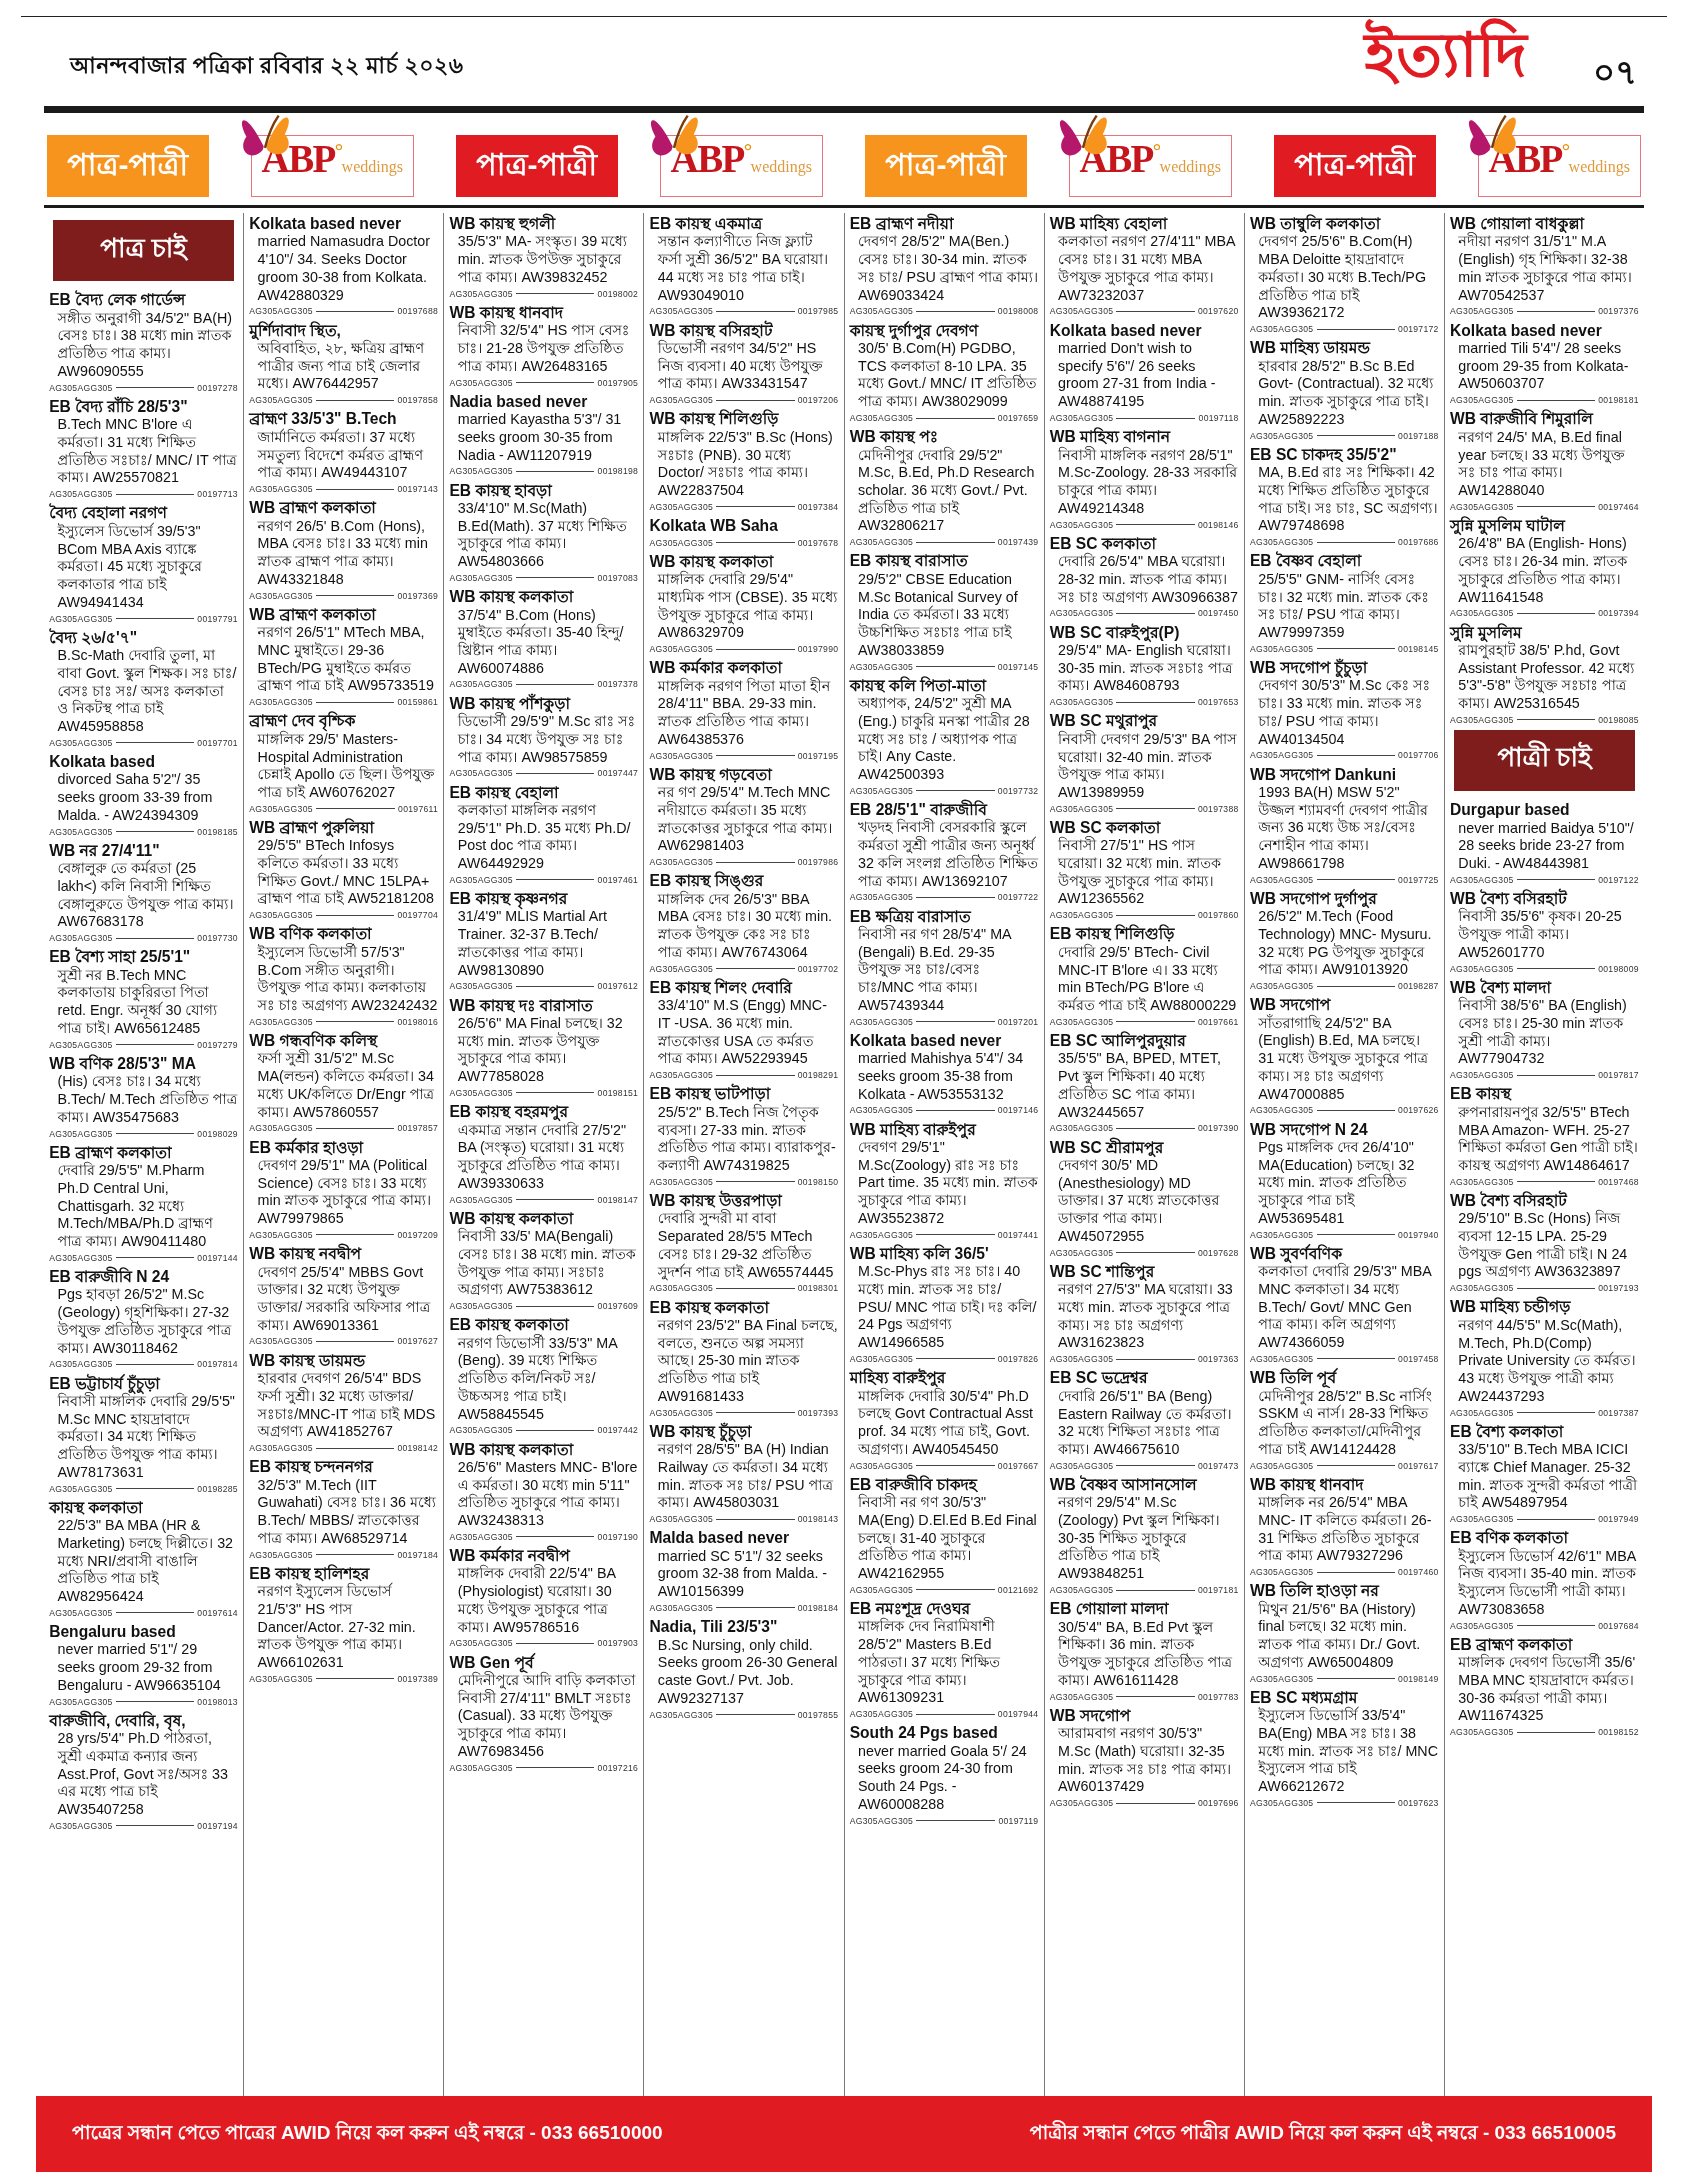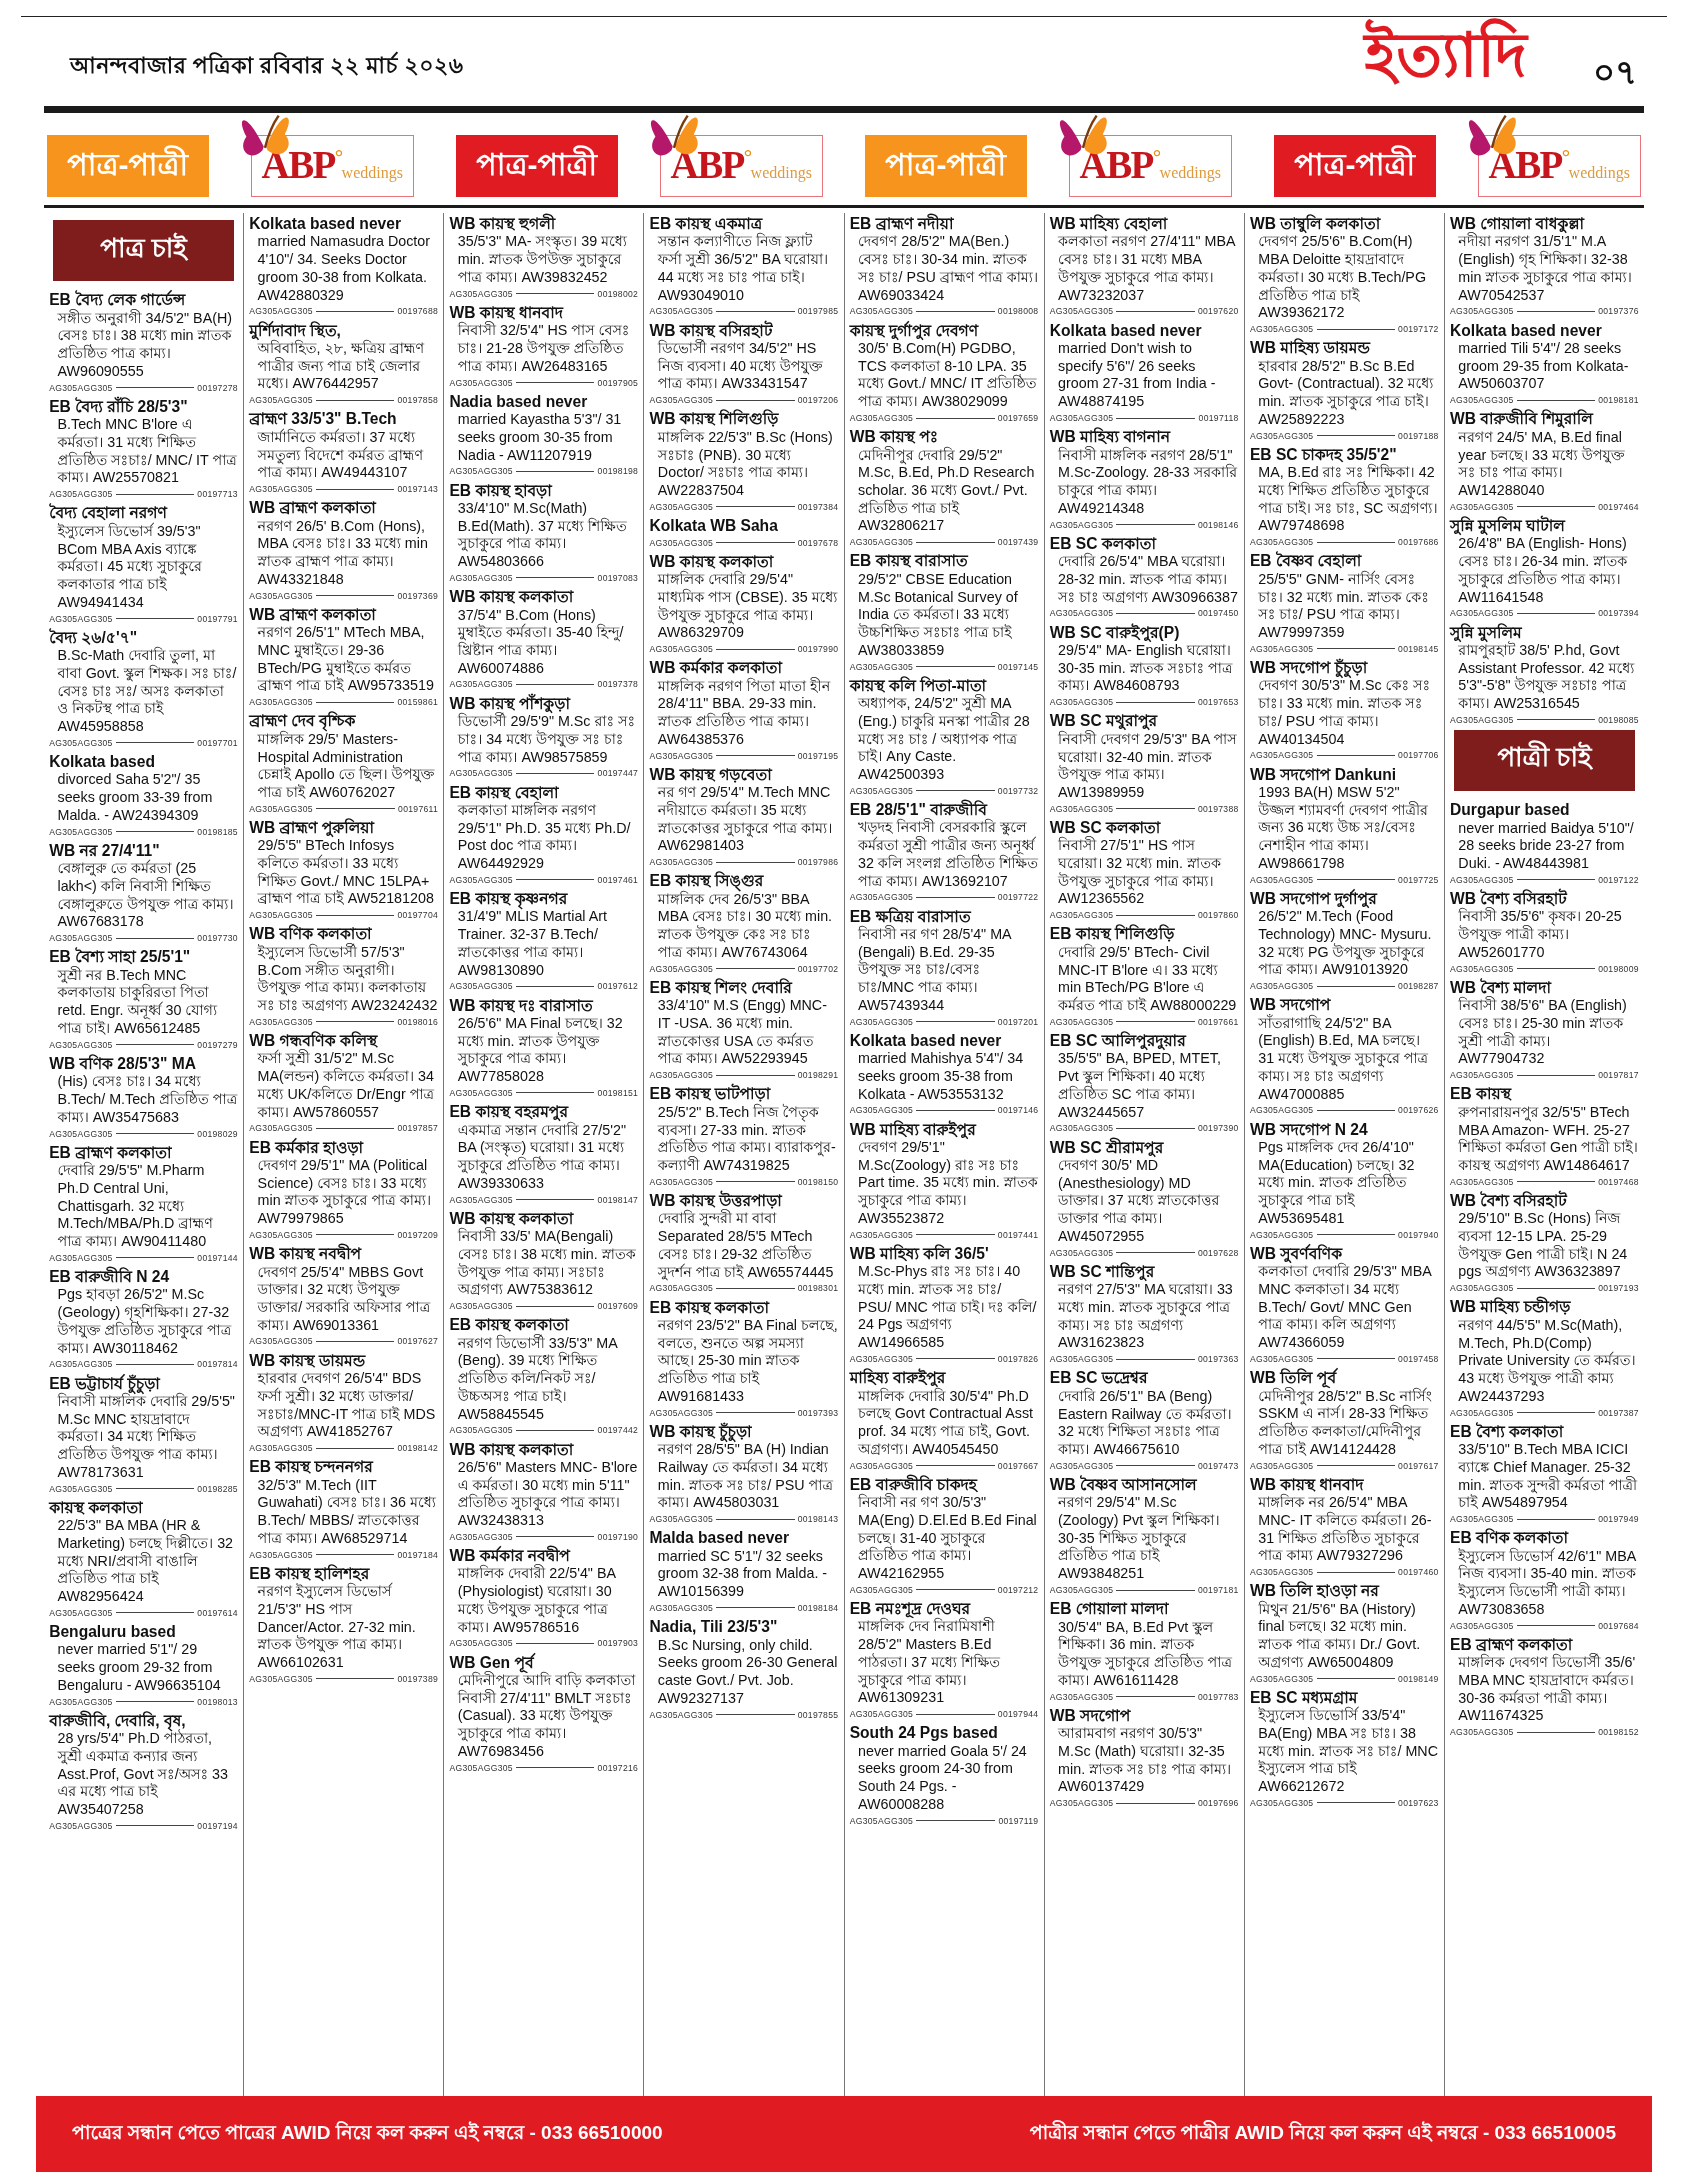--- a/index.html
+++ b/index.html
@@ -14,21 +14,21 @@
     position:absolute;top:22px;left:1351px;z-index:3;background:#fff;padding:0 13.5px;
     font-family:"Liberation Serif","DejaVu Serif",serif;
     font-size:61px;font-weight:bold;color:#E01B22;line-height:1.1;
   }
   .page-num{position:absolute;top:46px;left:1593px;font-size:34px;font-weight:bold;color:#111;z-index:3;}
 
   .banner-row{position:absolute;top:135px;left:47px;right:47px;height:62px;display:flex;gap:42px;}
   .banner-box{flex:1;display:flex;align-items:center;justify-content:center;
     color:#fff;font-weight:bold;font-size:30px;}
   .abp-box{flex:1;position:relative;background:#fff;border:1.6px solid #e8737a;
-    display:flex;align-items:flex-end;justify-content:center;padding-bottom:16px;}
+    display:flex;align-items:flex-end;justify-content:center;padding-bottom:22px;}
   .abp-a{font-family:"Liberation Serif","DejaVu Serif",serif;color:#C4161C;font-size:39px;font-weight:bold;letter-spacing:-1.6px;line-height:.8;}
   .abp-deg{color:#E8920F;font-size:21px;vertical-align:top;}
   .abp-w{font-family:"Liberation Serif","DejaVu Serif",serif;color:#DE9A3C;font-size:16px;line-height:.9;}
   .butterfly{position:absolute;left:-17.7px;top:-38px;width:62px;height:78px;z-index:4;}
   .rule-thin2{position:absolute;top:205px;left:44px;right:44px;height:2.6px;background:#1b1b1b;}
 
   .columns{position:absolute;top:213px;left:44px;right:44px;bottom:86px;display:flex;overflow:hidden;}
   .col{flex:1;padding:2.1px 5.2px 0 5.2px;border-right:1px solid #777;overflow:hidden;min-width:0;}
   .col:last-child{border-right:none;}
 
@@ -729,21 +729,21 @@
           <span class="dash"></span>
           <span class="ref">00197667</span>
         </div>
       </div>
       <div class="ad">
         <div class="ad-title">EB বারুজীবি চাকদহ</div>
         <div class="ad-body">নিবাসী নর গণ 30/5'3" MA(Eng) D.El.Ed B.Ed Final চলছে। 31-40 সুচাকুরে প্রতিষ্ঠিত পাত্র কাম্য। AW42162955</div>
         <div class="ad-foot">
           <span class="agc">AG305AGG305</span>
           <span class="dash"></span>
-          <span class="ref">00197212</span>
+          <span class="ref">00121692</span>
         </div>
       </div>
       <div class="ad">
         <div class="ad-title">EB নমঃশূদ্র দেওঘর</div>
         <div class="ad-body">মাঙ্গলিক দেব নিরামিষাশী 28/5'2" Masters B.Ed পাঠরতা। 37 মধ্যে শিক্ষিত সুচাকুরে পাত্র কাম্য। AW61309231</div>
         <div class="ad-foot">
           <span class="agc">AG305AGG305</span>
           <span class="dash"></span>
           <span class="ref">00197944</span>
         </div>

